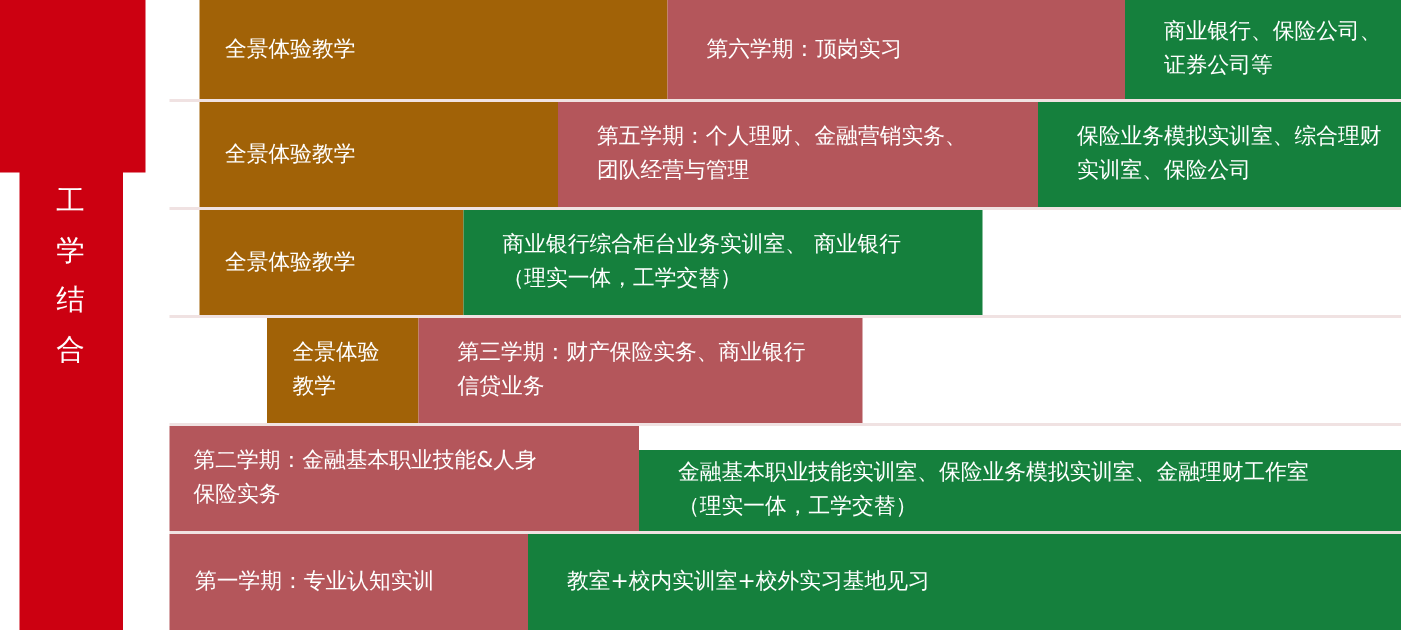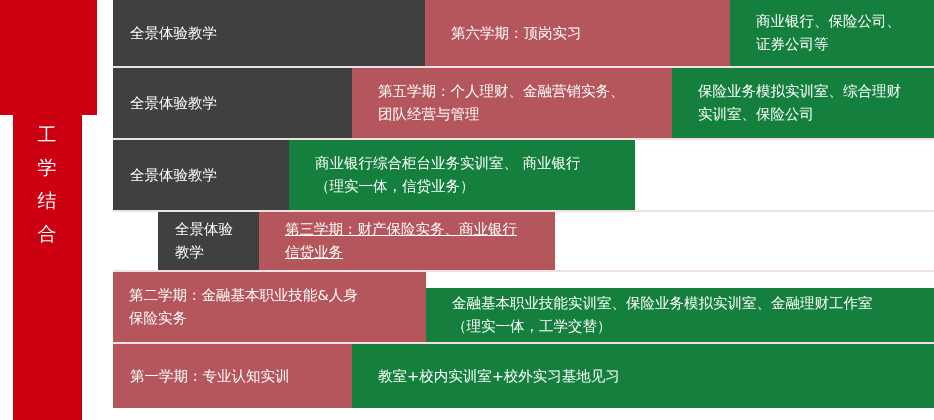--- a/index.html
+++ b/index.html
@@ -78,21 +78,21 @@
     display: flex;
     align-items: center;
     color: #ffffff;
     font-size: 14.5px;
     line-height: 23px;
     padding: 0 0 0 17px;
     white-space: pre-line;
     overflow: hidden;
   }
   .cell.pad-more { padding-left: 26px; }
-  .tone-light  { background: #404040; }
+  .tone-light  { background: #a16207; margin-left: 20px; }
   .tone-medium { background: #b4565b; }
   .tone-dark   { background: #15803d; }
 </style>
 </head>
 <body>
 
 <div class="banner">
   <div class="banner-top"></div>
   <div class="banner-stem"></div>
   <div class="banner-label">工
@@ -111,26 +111,26 @@
     <div class="row" style="height: 72px;">
       <div class="cell tone-light" style="flex: 0 0 239px;">全景体验教学</div>
       <div class="cell tone-medium pad-more" style="flex: 0 0 320px;">第五学期：个人理财、金融营销实务、
 团队经营与管理</div>
       <div class="cell tone-dark pad-more" style="flex: 0 0 262px;">保险业务模拟实训室、综合理财
 实训室、保险公司</div>
     </div>
     <div class="row" style="height: 72px;">
       <div class="cell tone-light" style="flex: 0 0 176px;">全景体验教学</div>
       <div class="cell tone-dark pad-more" style="flex: 0 0 346px;">商业银行综合柜台业务实训室、 商业银行
-（理实一体，信贷业务）</div>
+（理实一体，工学交替）</div>
     </div>
-    <div class="row" style="height: 60px; padding-left: 45px;">
+    <div class="row" style="height: 72px; padding-left: 45px;">
       <div class="cell tone-light" style="flex: 0 0 101px;">全景体验
 教学</div>
-      <div class="cell tone-medium pad-more" style="flex: 0 0 296px; text-decoration: underline;">第三学期：财产保险实务、商业银行
+      <div class="cell tone-medium pad-more" style="flex: 0 0 296px;">第三学期：财产保险实务、商业银行
 信贷业务</div>
     </div>
     <div class="row" style="height: 72px;">
       <div class="cell tone-medium" style="flex: 0 0 313px; padding-left: 16px;">第二学期：金融基本职业技能&amp;人身
 保险实务</div>
       <div class="cell tone-dark pad-more" style="flex: 0 0 508px; margin-top: 16px;">金融基本职业技能实训室、保险业务模拟实训室、金融理财工作室
 （理实一体，工学交替）</div>
     </div>
     <div class="row" style="height: 66px;">
       <div class="cell tone-medium" style="flex: 0 0 239px;">第一学期：专业认知实训</div>

